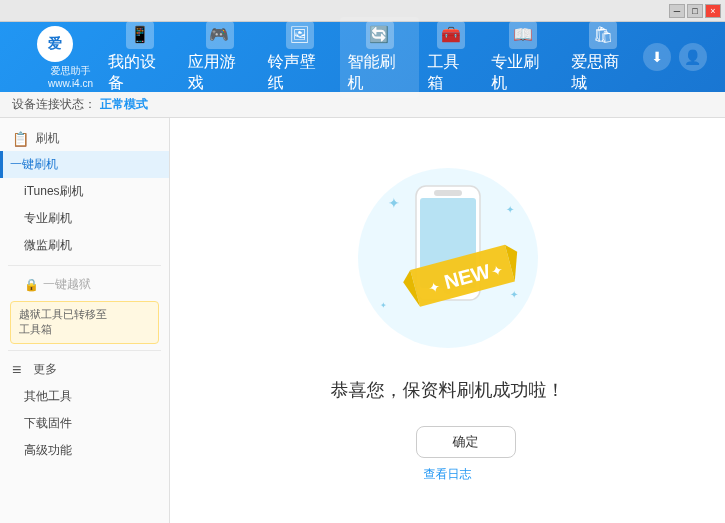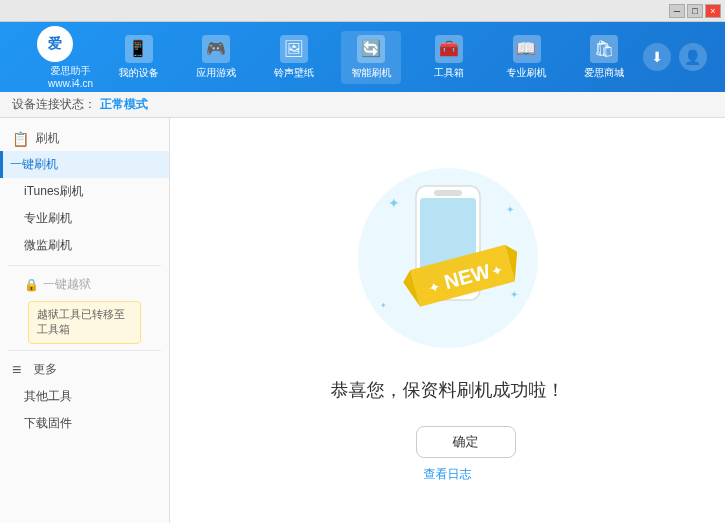--- a/index.html
+++ b/index.html
@@ -72,21 +72,21 @@
     }
     .nav-item.active { background: rgba(255,255,255,0.15); }
     .nav-icon {
       width: 28px; height: 28px;
       background: rgba(255,255,255,0.3);
       border-radius: 4px;
       display: flex; align-items: center; justify-content: center;
       margin-bottom: 3px;
       font-size: 16px;
     }
-    .nav-label { font-size: 10px; color: white; }
+    .nav-label { font-size: 16px; color: white; }
 
     .nav-right {
       display: flex;
       align-items: center;
       gap: 8px;
       padding-right: 8px;
     }
     .nav-right-btn {
       width: 28px; height: 28px;
       background: rgba(255,255,255,0.2);
@@ -153,21 +153,21 @@
     .locked-item {
       padding: 4px 24px;
       color: #aaa;
       font-size: 12px;
       display: flex;
       align-items: center;
       gap: 4px;
     }
 
     .notice-box {
-      margin: 4px 28px;
+      margin: 4px 10px;
       background: #fff8e1;
       border: 1px solid #ffe082;
       border-radius: 4px;
       padding: 5px 8px;
       font-size: 11px;
       color: #666;
       line-height: 1.4;
     }
 
     
@@ -316,20 +316,23 @@
     <div class="sidebar-section-header">
       <span class="icon" style="font-size:16px;">≡</span>
       <span style="margin-left:6px;">更多</span>
     </div>
     <div class="sidebar-item">
       <span>其他工具</span>
     </div>
     <div class="sidebar-item">
       <span>下载固件</span>
     </div>
+    <div class="sidebar-item">
+      <span>高级功能</span>
+    </div>
   </div>
 
   <div class="content-area">
 
     <div class="illustration-container">
       <svg width="220" height="220" viewBox="0 0 220 220">
 
         <circle cx="110" cy="100" r="90" fill="#e3f6ff" opacity="0.7"></circle>
 
         <text x="50" y="50" font-size="14" fill="#87CEEB">✦</text>

